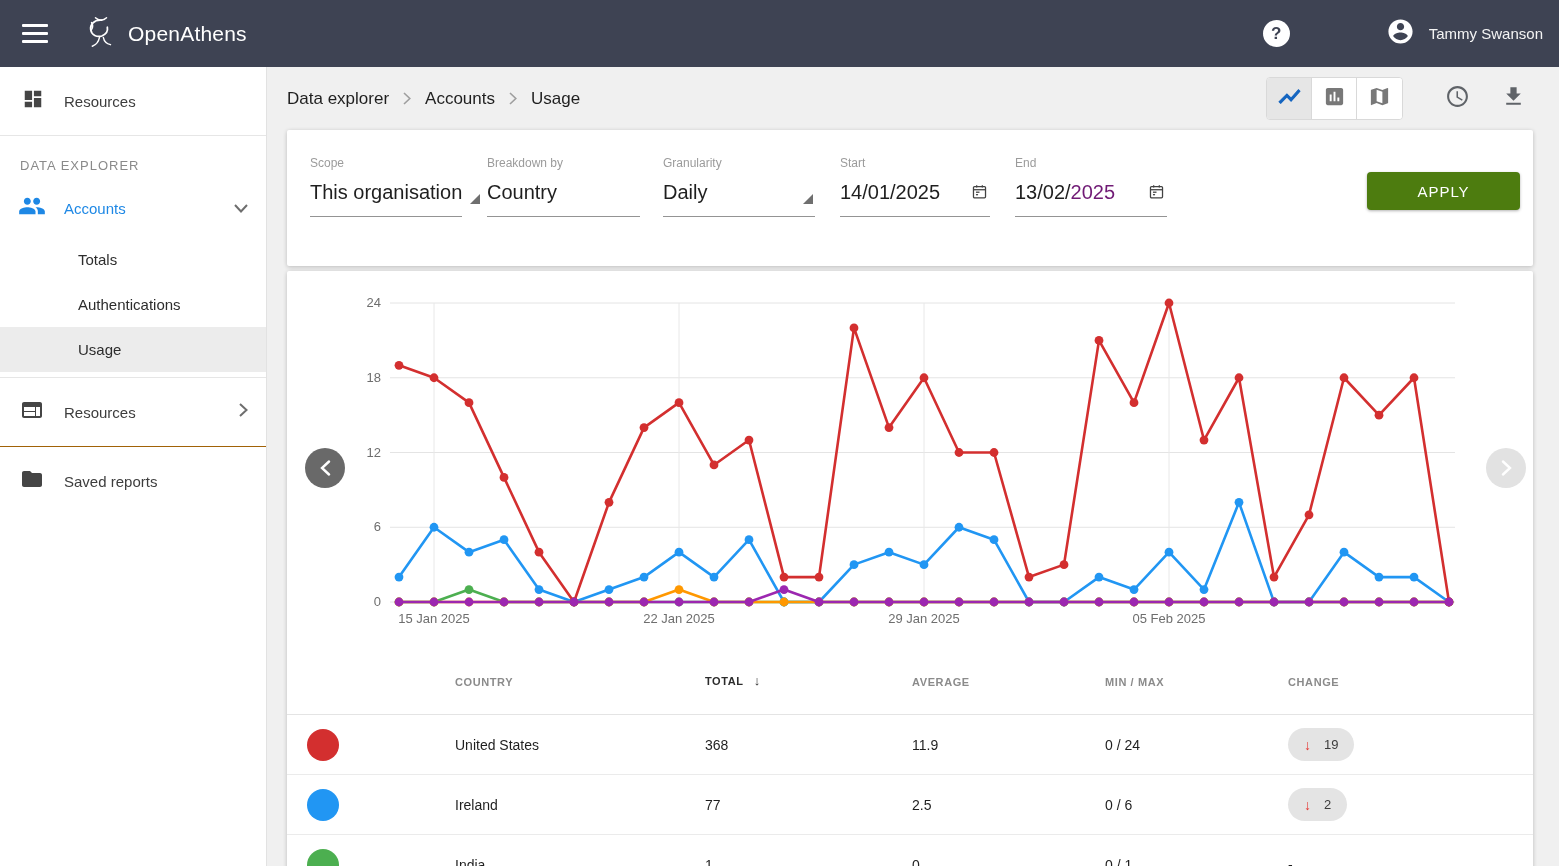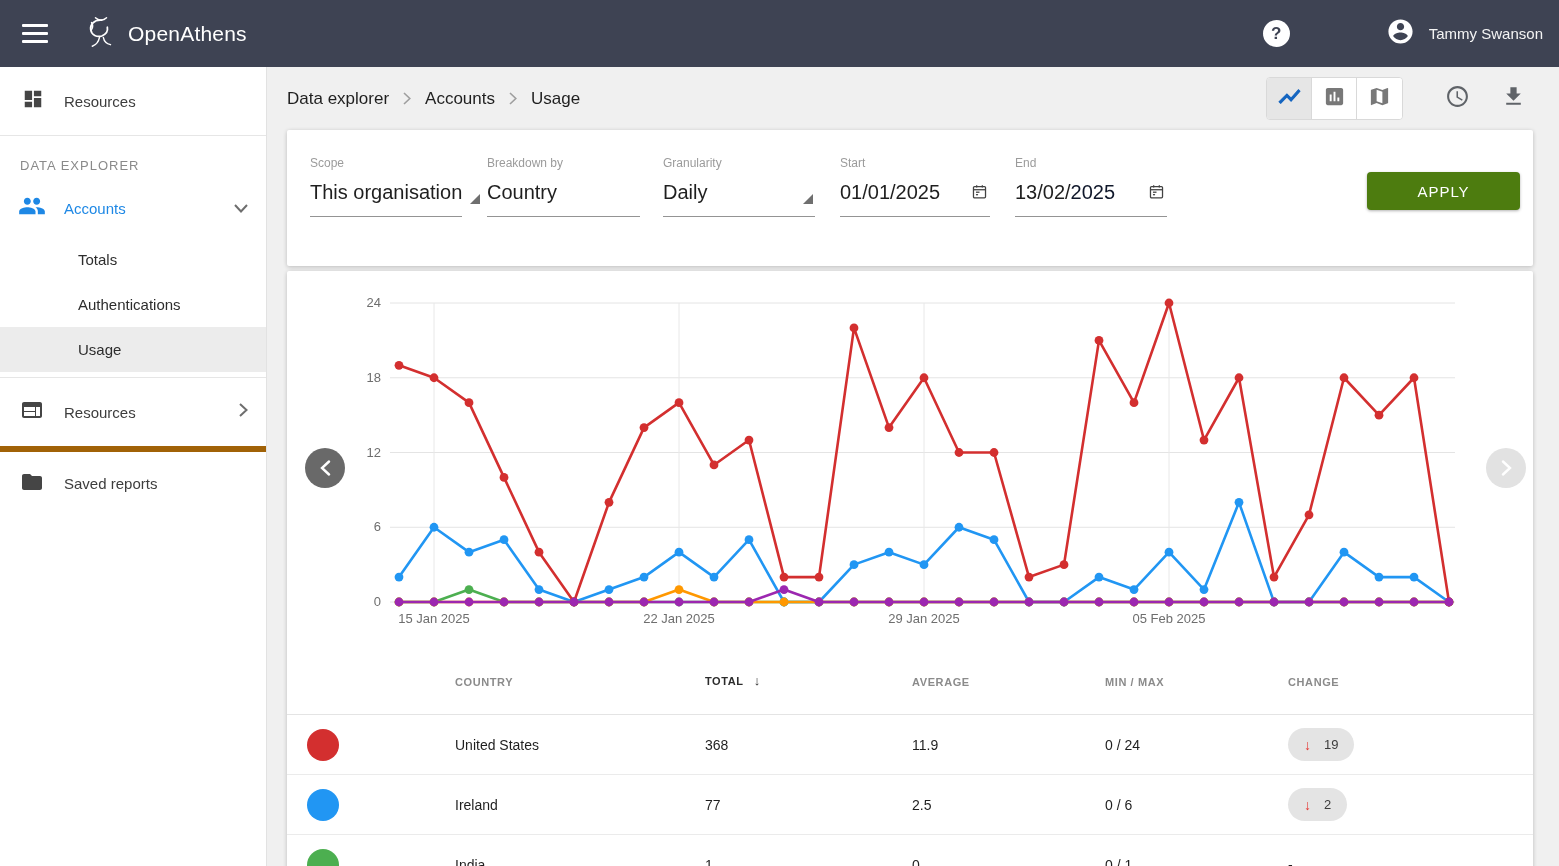--- a/index.html
+++ b/index.html
@@ -30,21 +30,21 @@
   .dash-row .lbl { margin-left:20px; }
   .section-lbl { padding:22px 0 6px 20px; font-size:13px; color:#8a8a8a; letter-spacing:1px; }
   .accounts-row { height:58px; padding-left:18px; }
   .accounts-row .lbl { color:#1e88e5; margin-left:18px; }
   .chev-right-edge { position:absolute; right:18px; top:50%; transform:translateY(-50%); }
   .sub-item { height:45px; display:flex; align-items:center; padding-left:78px;
     font-size:15px; color:#2d2d2d; cursor:pointer; }
   .sub-item.active { background:#ececec; }
   .res-row { height:69px; border-top:1px solid #e6e6e6; padding-left:20px; margin-top:5px; }
   .res-row .lbl { margin-left:20px; }
-  .saved-row { height:69px; border-top:6px solid #a16207; padding-left:20px; }
+  .saved-row { height:69px; border-top:1px solid #a16207; padding-left:20px; }
   .saved-row .lbl { margin-left:20px; }
 
   
   #main { position:absolute; top:67px; left:267px; width:1292px; bottom:0;
     background:#f0f0f0; overflow:hidden; }
   .crumb-row { height:63px; display:flex; align-items:center; padding:0 26px 0 20px; }
   .crumbs { display:flex; align-items:center; }
   .crumb { font-size:17px; color:#1f1f1f; cursor:pointer; }
   .crumb.current { cursor:default; }
   .crumb-sep { margin:0 14px; display:flex; align-items:center; }
@@ -58,21 +58,21 @@
   .ml34 { margin-left:34px; } .ml16 { margin-left:16px; }
 
   
   .filter-card { position:relative; margin:0 26px 5px 20px; height:136px; background:#fff;
     border-radius:2px; box-shadow:0 1px 4px rgba(0,0,0,.22); }
   .field { position:absolute; top:26px; cursor:pointer; }
   .field .f-label { font-size:12px; color:#9b9b9b; }
   .f-valrow { display:flex; align-items:flex-end; justify-content:space-between;
     border-bottom:1px solid #949494; padding:11px 2px 12px 0; }
   .f-value { font-size:20px; color:#1f1f1f; white-space:nowrap; }
-  .f-value .hint { color:#0f172a; }
+  .f-value .hint { color:#701a75; }
   .dd-triangle { width:0; height:0; border-bottom:10px solid #6f6f6f; border-left:10px solid transparent; margin-left:8px; }
   .apply-btn { position:absolute; top:42px; right:13px; width:153px; height:38px; background:#4d7c0f;
     color:#fff; font-size:15px; letter-spacing:1px; border:none; border-radius:4px; cursor:pointer;
     box-shadow:0 1px 3px rgba(0,0,0,.3); font-family:inherit; }
 
   
   .chart-card { position:relative; margin:0 26px 0 20px; background:#fff; border-radius:2px;
     box-shadow:0 1px 4px rgba(0,0,0,.22); height:900px; }
   #chart-svg { display:block; width:1246px; height:360px; }
   .axis { font-size:13px; fill:#6e6e6e; font-family:"Liberation Sans","DejaVu Sans",sans-serif; }
@@ -264,21 +264,21 @@
     <div class="field" style="left:376px; width:152px;">
       <div class="f-label">Granularity</div>
       <div class="f-valrow">
         <span class="f-value">Daily</span>
         <span class="dd-triangle"></span>
       </div>
     </div>
     <div class="field" style="left:553px; width:150px;">
       <div class="f-label">Start</div>
       <div class="f-valrow">
-        <span class="f-value">01/01/2025</span>
+        <span class="f-value">14/01/2025</span>
         <span>
           <svg width="17" height="17" viewBox="0 0 24 24" fill="none" stroke="#424242" stroke-width="1.8">
             <rect x="3.5" y="5" width="17" height="16" rx="1.5"></rect>
               <line x1="3.5" y1="9.5" x2="20.5" y2="9.5"></line>
             <line x1="8" y1="3" x2="8" y2="6.5"></line>
               <line x1="16" y1="3" x2="16" y2="6.5"></line>
             <line x1="7" y1="13" x2="12" y2="13"></line>
               <line x1="7" y1="16.5" x2="10" y2="16.5"></line>
           </svg>
         </span>

